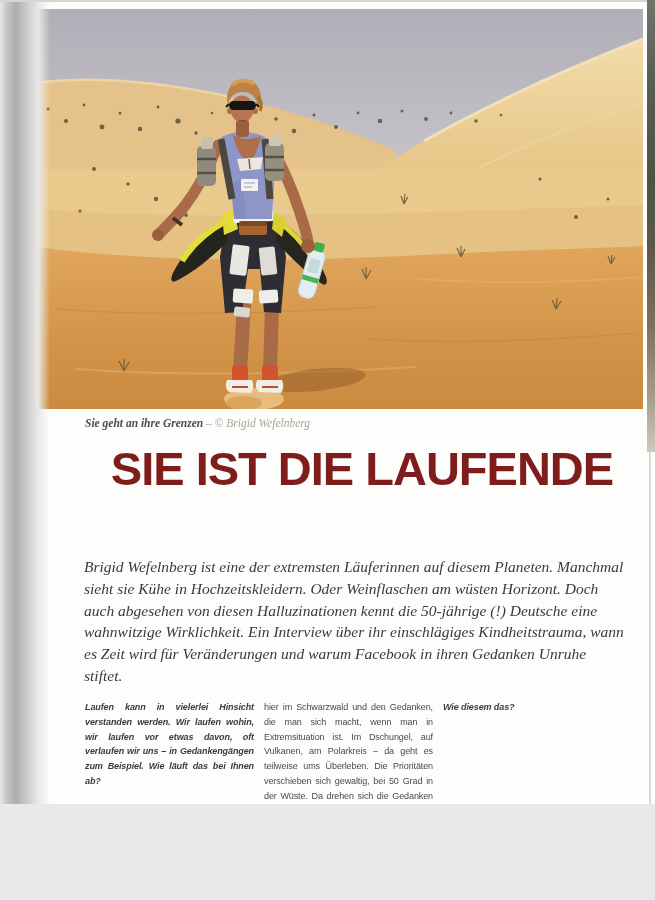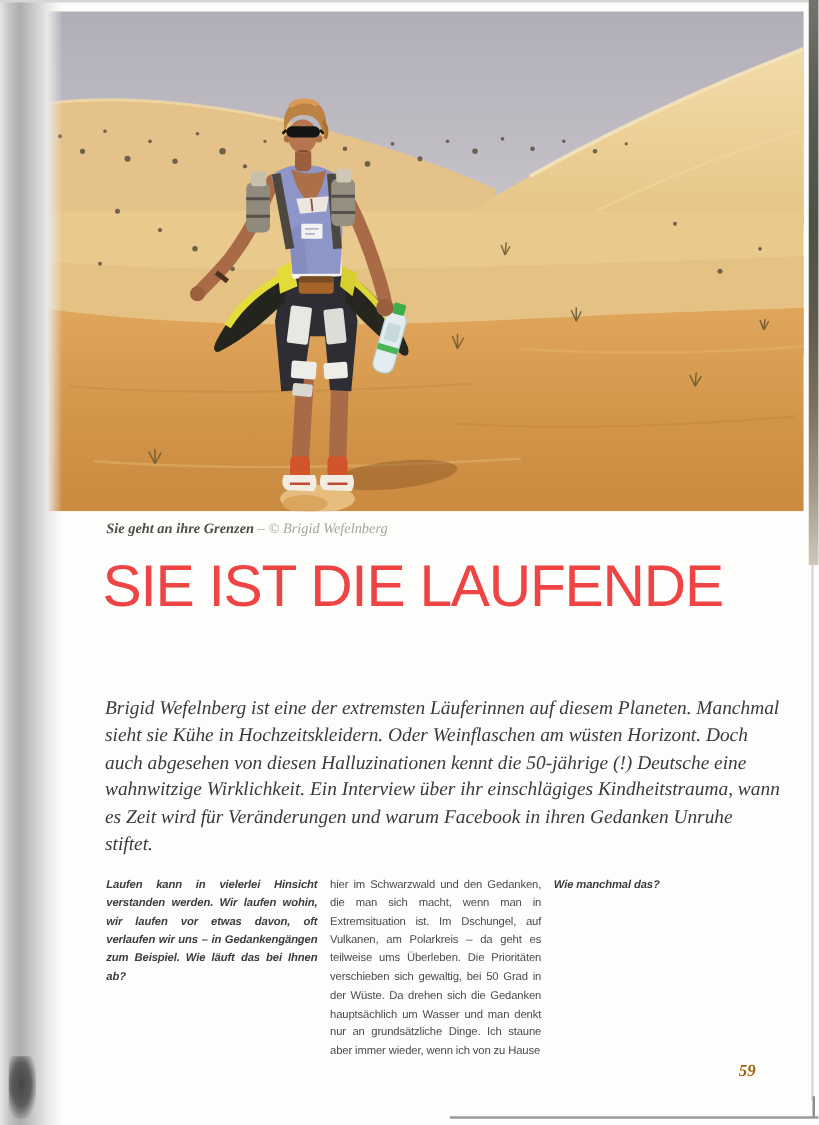--- a/index.html
+++ b/index.html
@@ -1,17 +1,17 @@
 <!DOCTYPE html>
 <html lang="de"><head>
 <meta charset="utf-8">
 <style>
   html,body{margin:0;padding:0;background:#e9e9e9;}
   .page{
-    position:relative;width:655px;height:900px;background:#fdfdfc;overflow:hidden;
+    position:relative;width:655px;height:804px;background:#fdfdfc;overflow:hidden;
     font-family:"Liberation Sans",sans-serif;
   }
   
   .top-edge{position:absolute;left:0;top:0;width:655px;height:2px;background:#d8d6d4;z-index:6;}
   .spine-shadow{
     position:absolute;left:0;top:0;width:50px;height:900px;z-index:5;pointer-events:none;
     background:linear-gradient(to right,#e8e7e6 0px,#c6c5c4 7px,#aeadac 16px,#c9c8c7 26px,#e9e8e7 38px,rgba(253,253,252,0) 50px);
   }
   .corner-blob{
     position:absolute;left:7px;top:845px;width:22px;height:50px;z-index:7;
@@ -28,21 +28,21 @@
   .photo{position:absolute;left:36px;top:9px;width:607px;height:400px;display:block;}
   
   .caption{
     position:absolute;left:85px;top:416px;width:520px;
     font-family:"Liberation Serif",serif;font-style:italic;font-size:11.5px;line-height:14px;color:#4f4d4a;font-weight:bold;
   }
   .caption .credit{font-weight:normal;color:#a9a59e;}
   
   .headline{
     position:absolute;left:82px;top:446px;width:560px;
-    font-size:47px;line-height:46px;font-weight:400;letter-spacing:-1px;color:#ef4444;
+    font-size:47px;line-height:46px;font-weight:700;letter-spacing:-1px;color:#7f1d1d;text-align:center;
   }
   
   .intro{
     position:absolute;left:84px;top:556px;width:543px;margin:0;
     font-family:"Liberation Serif",serif;font-style:italic;font-size:15.5px;line-height:21.8px;color:#3a3a3a;
   }
   
   .columns{position:absolute;left:85px;top:700px;width:528px;display:flex;gap:10px;}
   .col{width:169px;font-size:9px;line-height:14.8px;letter-spacing:-0.1px;color:#4a4a4a;text-align:justify;}
   .col p{margin:0 0 13px;}
@@ -236,21 +236,21 @@
   <p class="intro">Brigid Wefelnberg ist eine der extremsten Läuferinnen auf diesem Planeten. Manchmal sieht sie Kühe in Hochzeitskleidern. Oder Weinflaschen am wüsten Horizont. Doch auch abgesehen von diesen Halluzinationen kennt die 50-jährige (!) Deutsche eine wahnwitzige Wirklichkeit. Ein Interview über ihr einschlägiges Kindheitstrauma, wann es Zeit wird für Veränderungen und warum Facebook in ihren Gedanken Unruhe stiftet.</p>
 
   <div class="columns">
     <div class="col">
       <p class="q">Laufen kann in vielerlei Hinsicht verstanden werden. Wir laufen wohin, wir laufen vor etwas davon, oft verlaufen wir uns – in Gedankengängen zum Beispiel. Wie läuft das bei Ihnen ab?</p>
     </div>
     <div class="col">
       <p>hier im Schwarzwald und den Gedanken, die man sich macht, wenn man in Extremsituation ist. Im Dschungel, auf Vulkanen, am Polarkreis – da geht es teilweise ums Überleben. Die Prioritäten verschieben sich gewaltig, bei 50 Grad in der Wüste. Da drehen sich die Gedanken hauptsächlich um Wasser und man denkt nur an grundsätzliche Dinge. Ich staune aber immer wieder, wenn ich von zu Hause</p>
     </div>
     <div class="col">
-      <p class="q">Wie manchmal das?</p>
+      <p class="q">Wie diesem das?</p>
     </div>
   </div>
 
   <div class="page-number">59</div>
 
   <div class="top-edge"></div>
   <div class="spine-shadow"></div>
   <div class="corner-blob"></div>
   <div class="right-strip"></div>
   <div class="right-line"></div>

